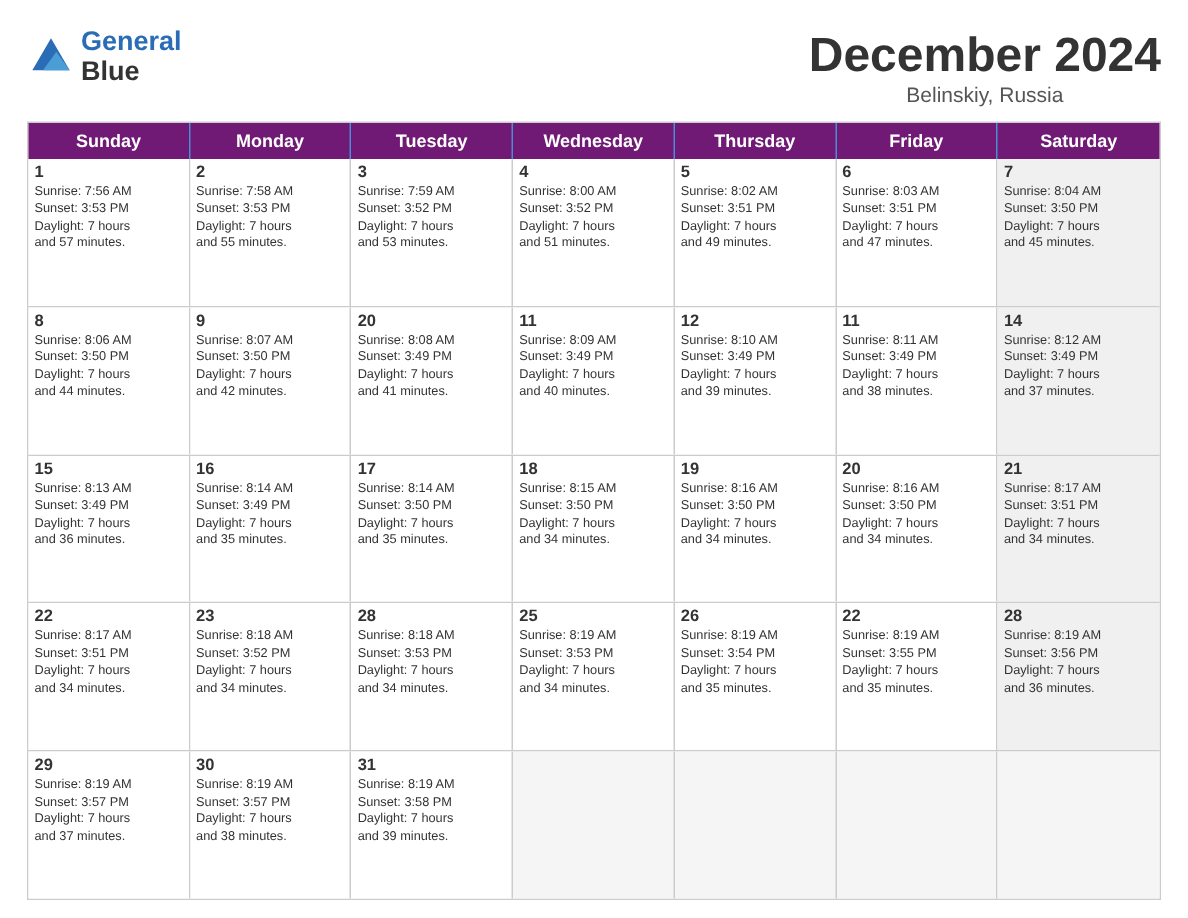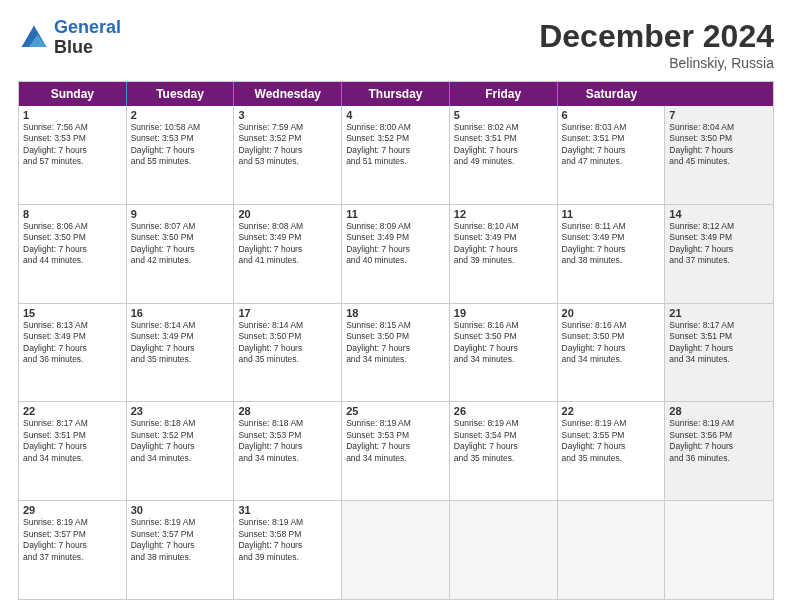--- a/index.html
+++ b/index.html
@@ -33,21 +33,21 @@
       font-weight: bold;
       color: #333;
       line-height: 1.1;
     }
     .logo-text .blue { color: #2a6cb5; }
     .logo-icon {
       width: 32px;
       height: 32px;
     }
     .title-block {
-      text-align: right;
+      text-align: center;
     }
     .month-title {
       font-size: 32px;
       font-weight: bold;
       color: #333;
     }
     .subtitle {
       font-size: 14px;
       color: #555;
     }
@@ -124,38 +124,39 @@
     </div>
     <div class="title-block">
       <div class="month-title">December 2024</div>
       <div class="subtitle">Belinskiy, Russia</div>
     </div>
   </div>
 
   <div class="calendar">
     <div class="cal-header" id="cal-header">
         <div class="cal-header-cell">Sunday</div>
+        <div class="cal-header-cell">Monday</div>
         <div class="cal-header-cell">Tuesday</div>
         <div class="cal-header-cell">Wednesday</div>
         <div class="cal-header-cell">Thursday</div>
         <div class="cal-header-cell">Friday</div>
         <div class="cal-header-cell">Saturday</div>
       </div>
     <div class="cal-body" id="cal-body">
         <div class="cal-row">
           <div class="cal-cell">
             <span class="day-num">1</span>
             <div class="cell-text" style="white-space: pre-line;">Sunrise: 7:56 AM
 Sunset: 3:53 PM
 Daylight: 7 hours
 and 57 minutes.</div>
           </div>
           <div class="cal-cell">
             <span class="day-num">2</span>
-            <div class="cell-text" style="white-space: pre-line;">Sunrise: 10:58 AM
+            <div class="cell-text" style="white-space: pre-line;">Sunrise: 7:58 AM
 Sunset: 3:53 PM
 Daylight: 7 hours
 and 55 minutes.</div>
           </div>
           <div class="cal-cell">
             <span class="day-num">3</span>
             <div class="cell-text" style="white-space: pre-line;">Sunrise: 7:59 AM
 Sunset: 3:52 PM
 Daylight: 7 hours
 and 53 minutes.</div>

